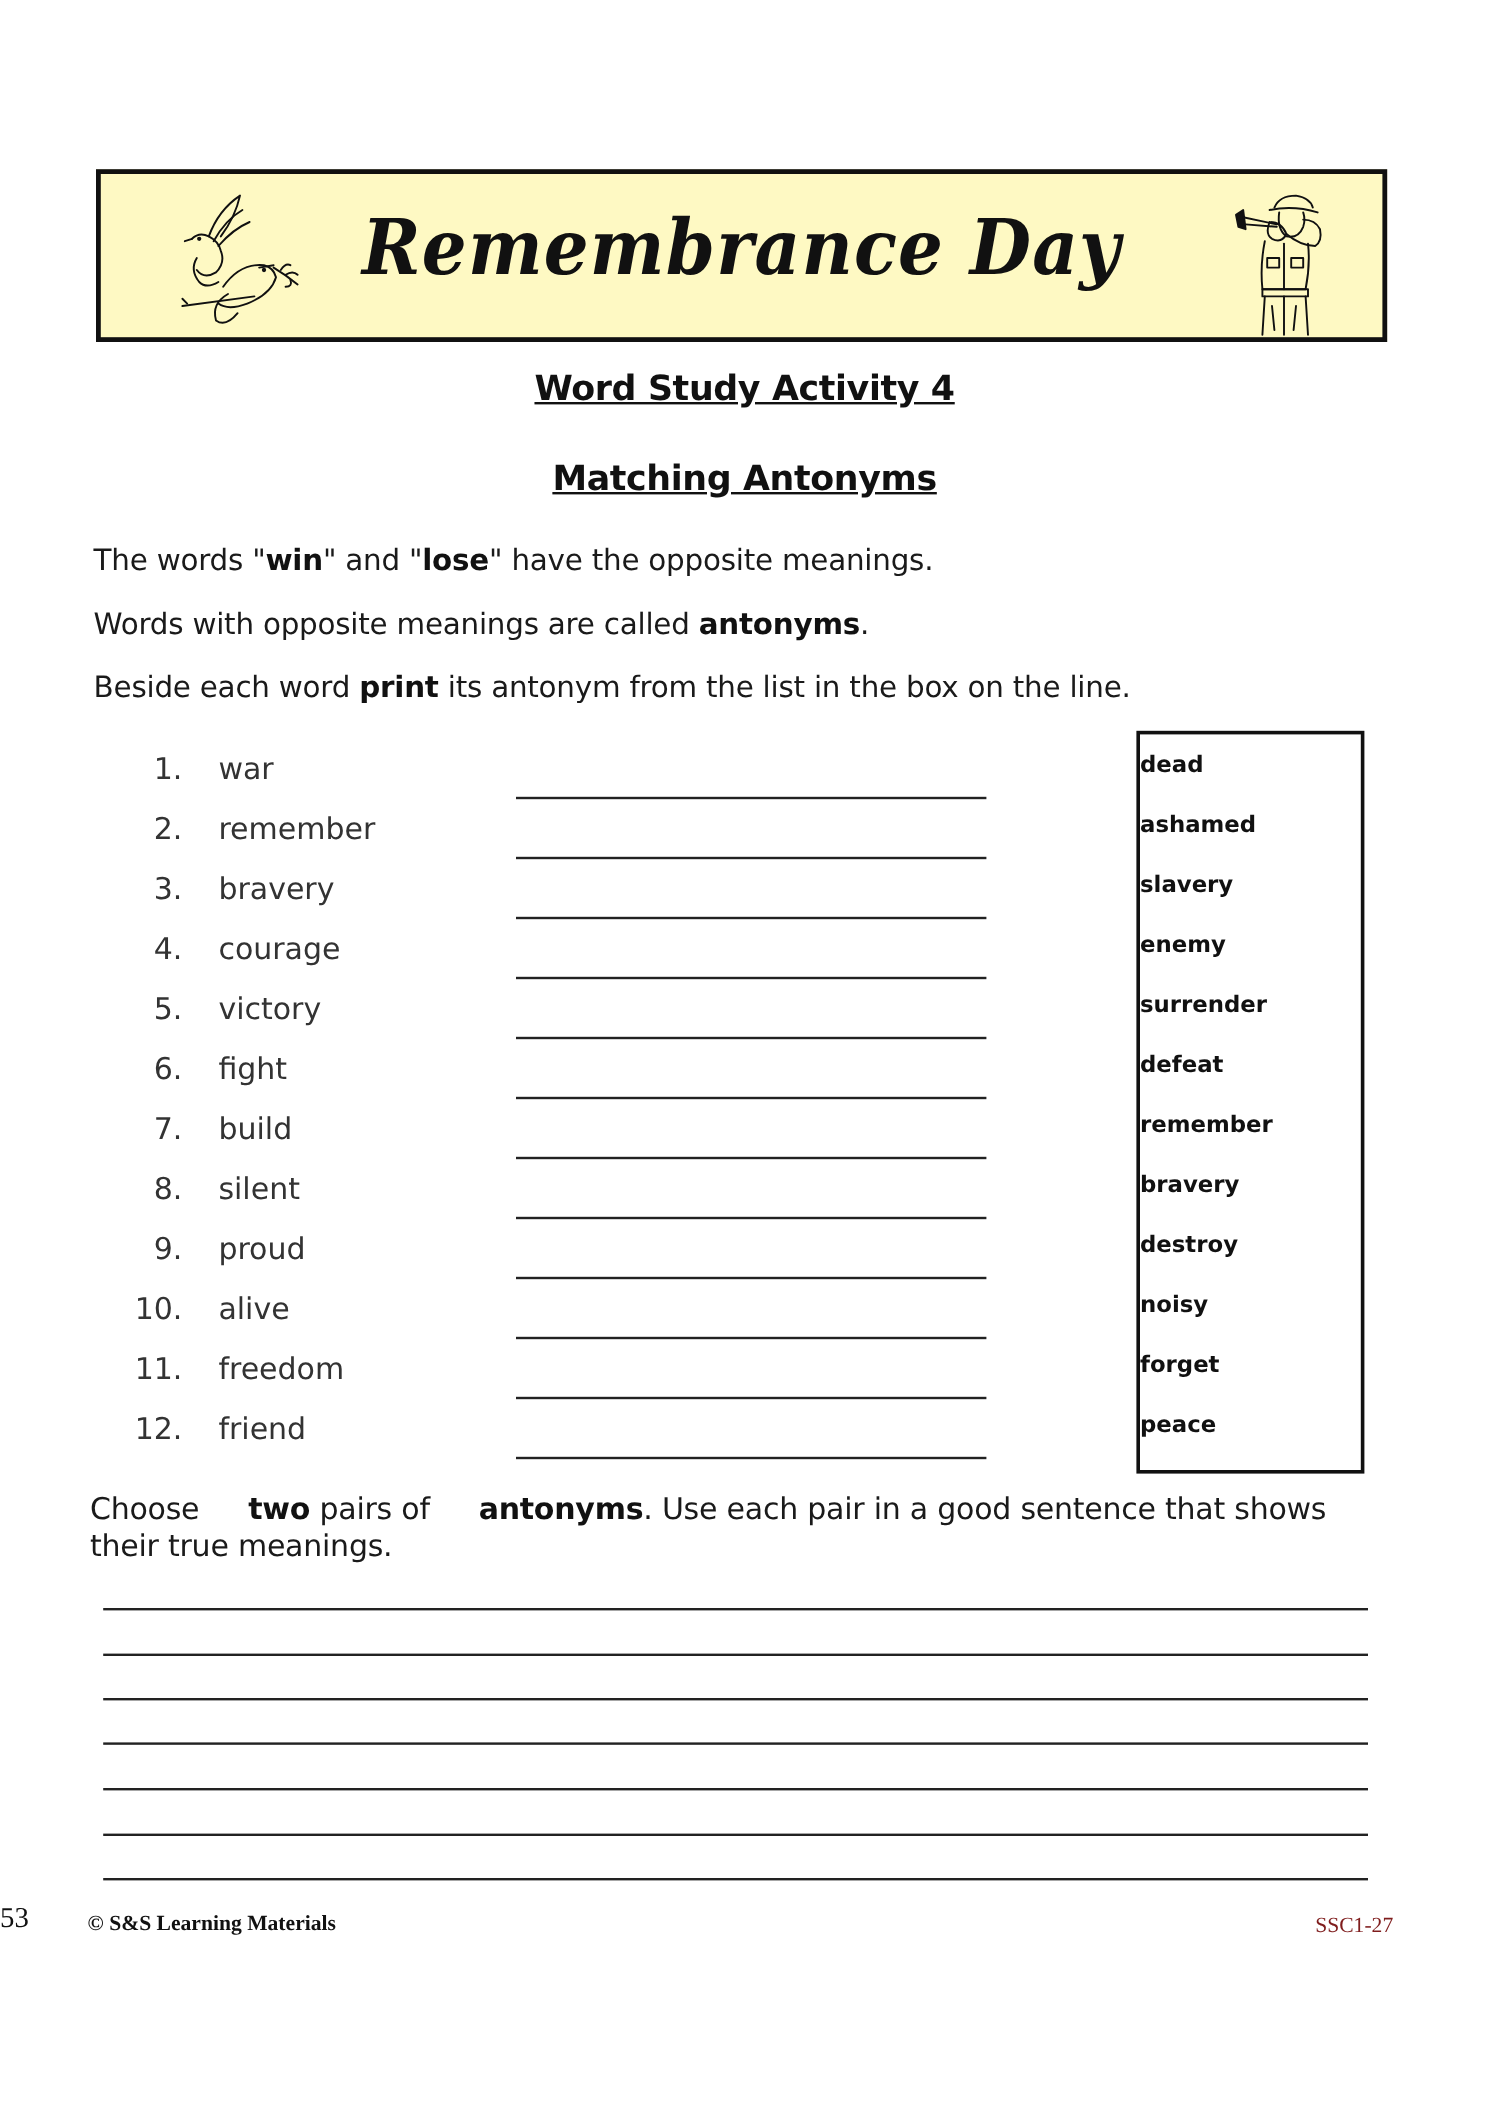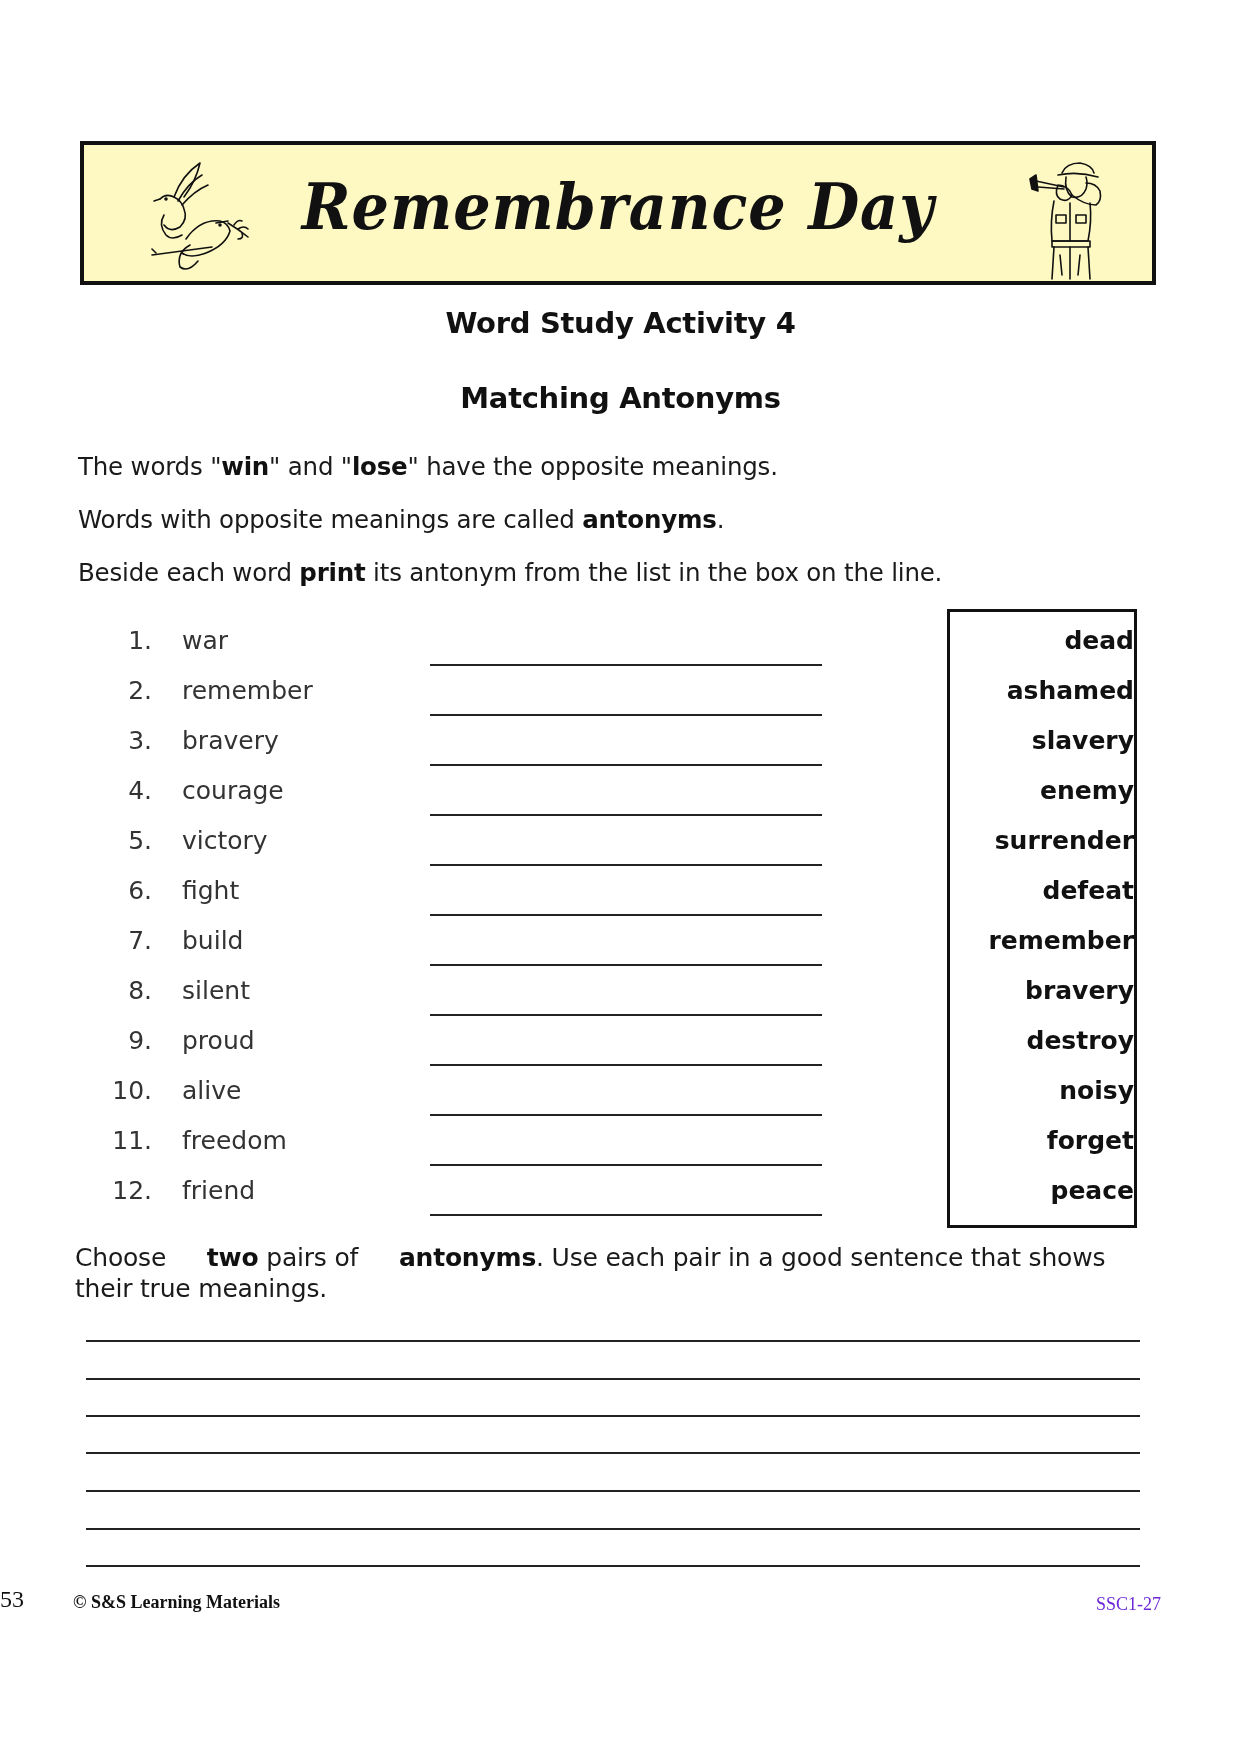--- a/index.html
+++ b/index.html
@@ -41,20 +41,21 @@
     .bugler-art { right: 38px; top: 14px; width: 90px; height: 122px; }
 
     
     .heading {
       left: 0; width: 1241px;
       text-align: center;
       font-weight: bold;
       font-size: 29px;
       color: #111;
       letter-spacing: -0.3px;
+      text-decoration: underline;
     }
     .heading-1 { top: 306px; }
     .heading-2 { top: 381px; }
 
     
     .para {
       left: 78px;
       font-size: 24.5px;
       color: #1a1a1a;
       white-space: nowrap;
@@ -96,23 +97,23 @@
     
     .word-box {
       left: 947px; top: 609px;
       width: 190px; height: 619px;
       border: 3px solid #111;
       box-sizing: border-box;
     }
     .box-word {
       position: absolute;
       left: 0; width: 100%;
-      text-align: right;
+      text-align: left;
       font-weight: bold;
-      font-size: 25px;
+      font-size: 19px;
       color: #111;
     }
 
     
     .instructions {
       left: 75px; top: 1242px;
       width: 1090px;
       font-size: 25px;
       line-height: 31px;
       color: #1a1a1a;
@@ -138,21 +139,21 @@
       left: 0; width: 1241px; top: 1586px;
       text-align: left;
       font-family: "Liberation Serif", serif;
       font-size: 24px;
       color: #111;
     }
     .footer-right {
       right: 80px; top: 1594px;
       font-family: "Liberation Serif", serif;
       font-size: 18px;
-      color: #6d28d9;
+      color: #7f1d1d;
     }
   </style>
 </head>
 <body>
 
 <div class="abs banner">
   <svg class="abs dove-art" viewBox="0 0 110 120">
     <g fill="none" stroke="#111" stroke-width="1.6" stroke-linecap="round" stroke-linejoin="round">
 
       <path d="M14 42 q6 -6 14 -2 q8 4 10 12 q4 10 -4 18 q-10 6 -16 -2"></path>

